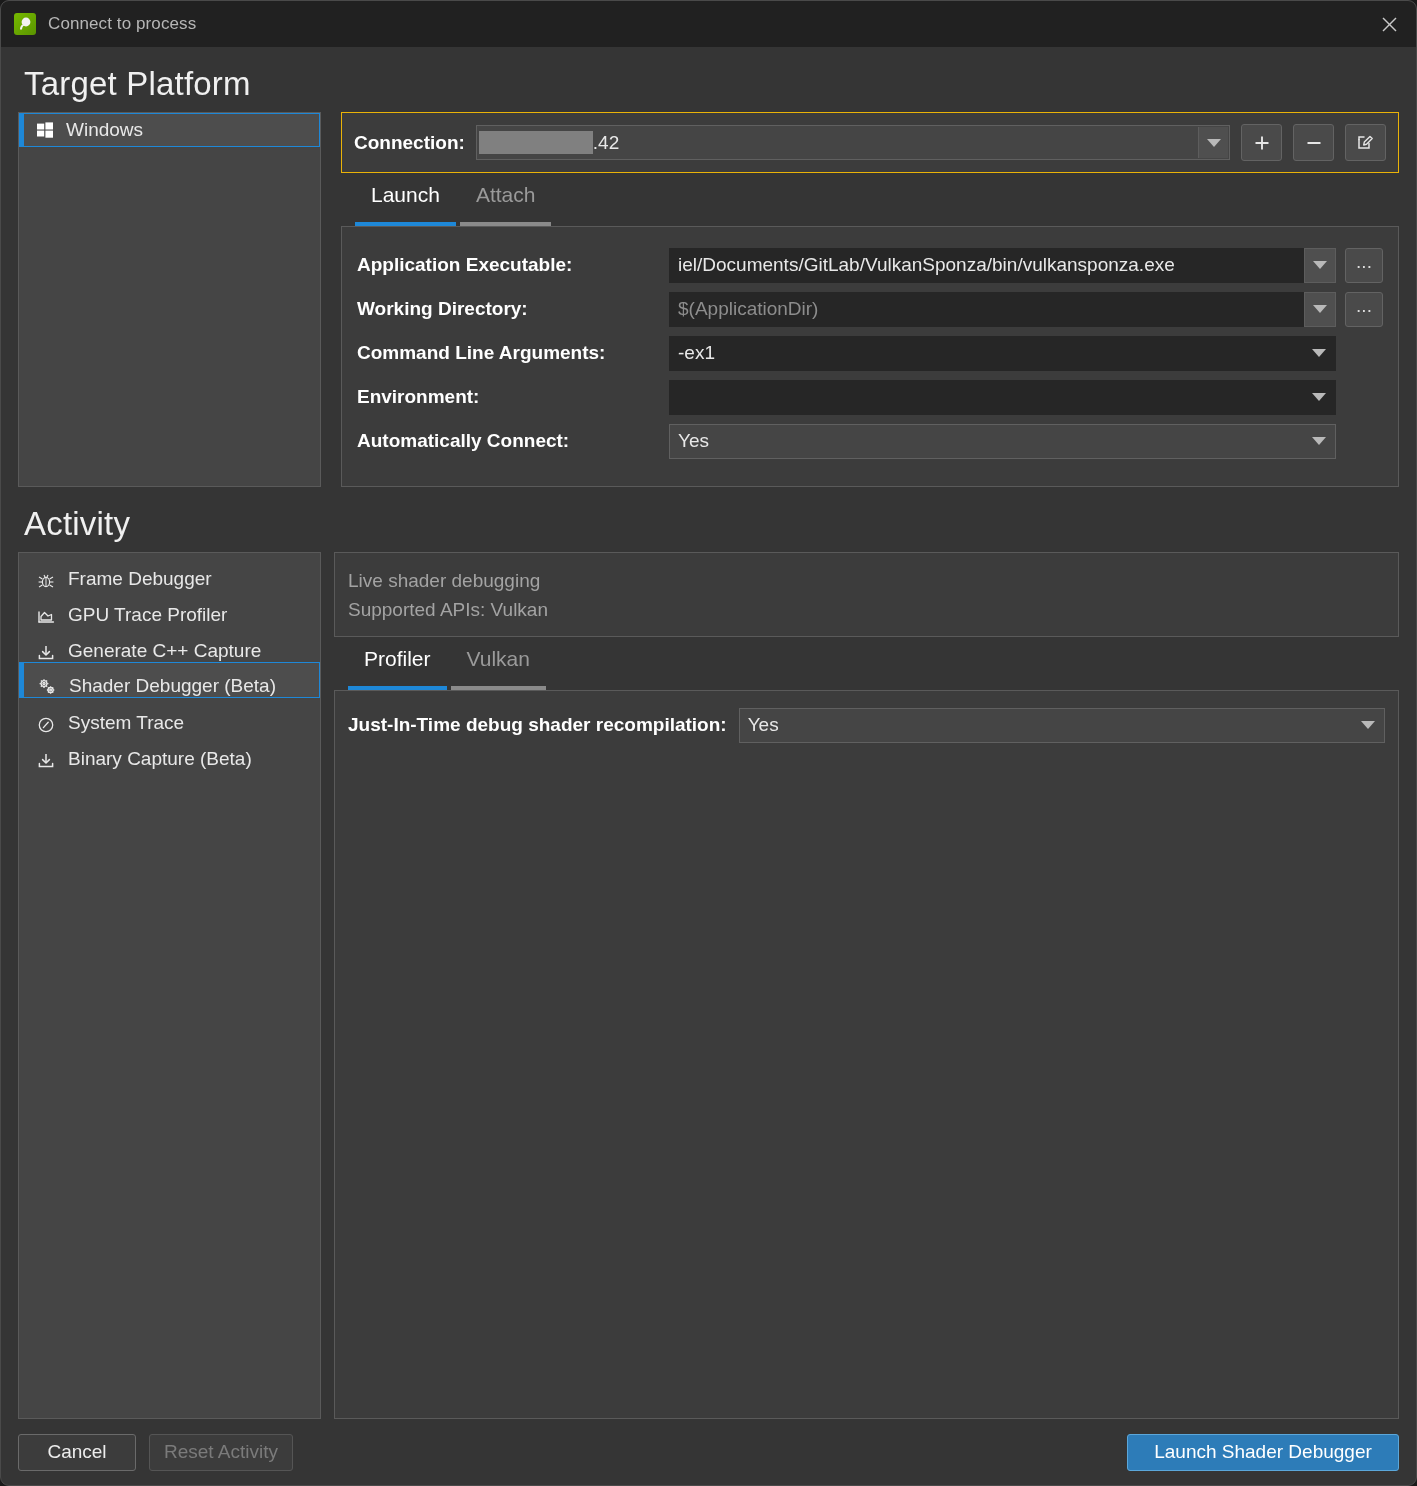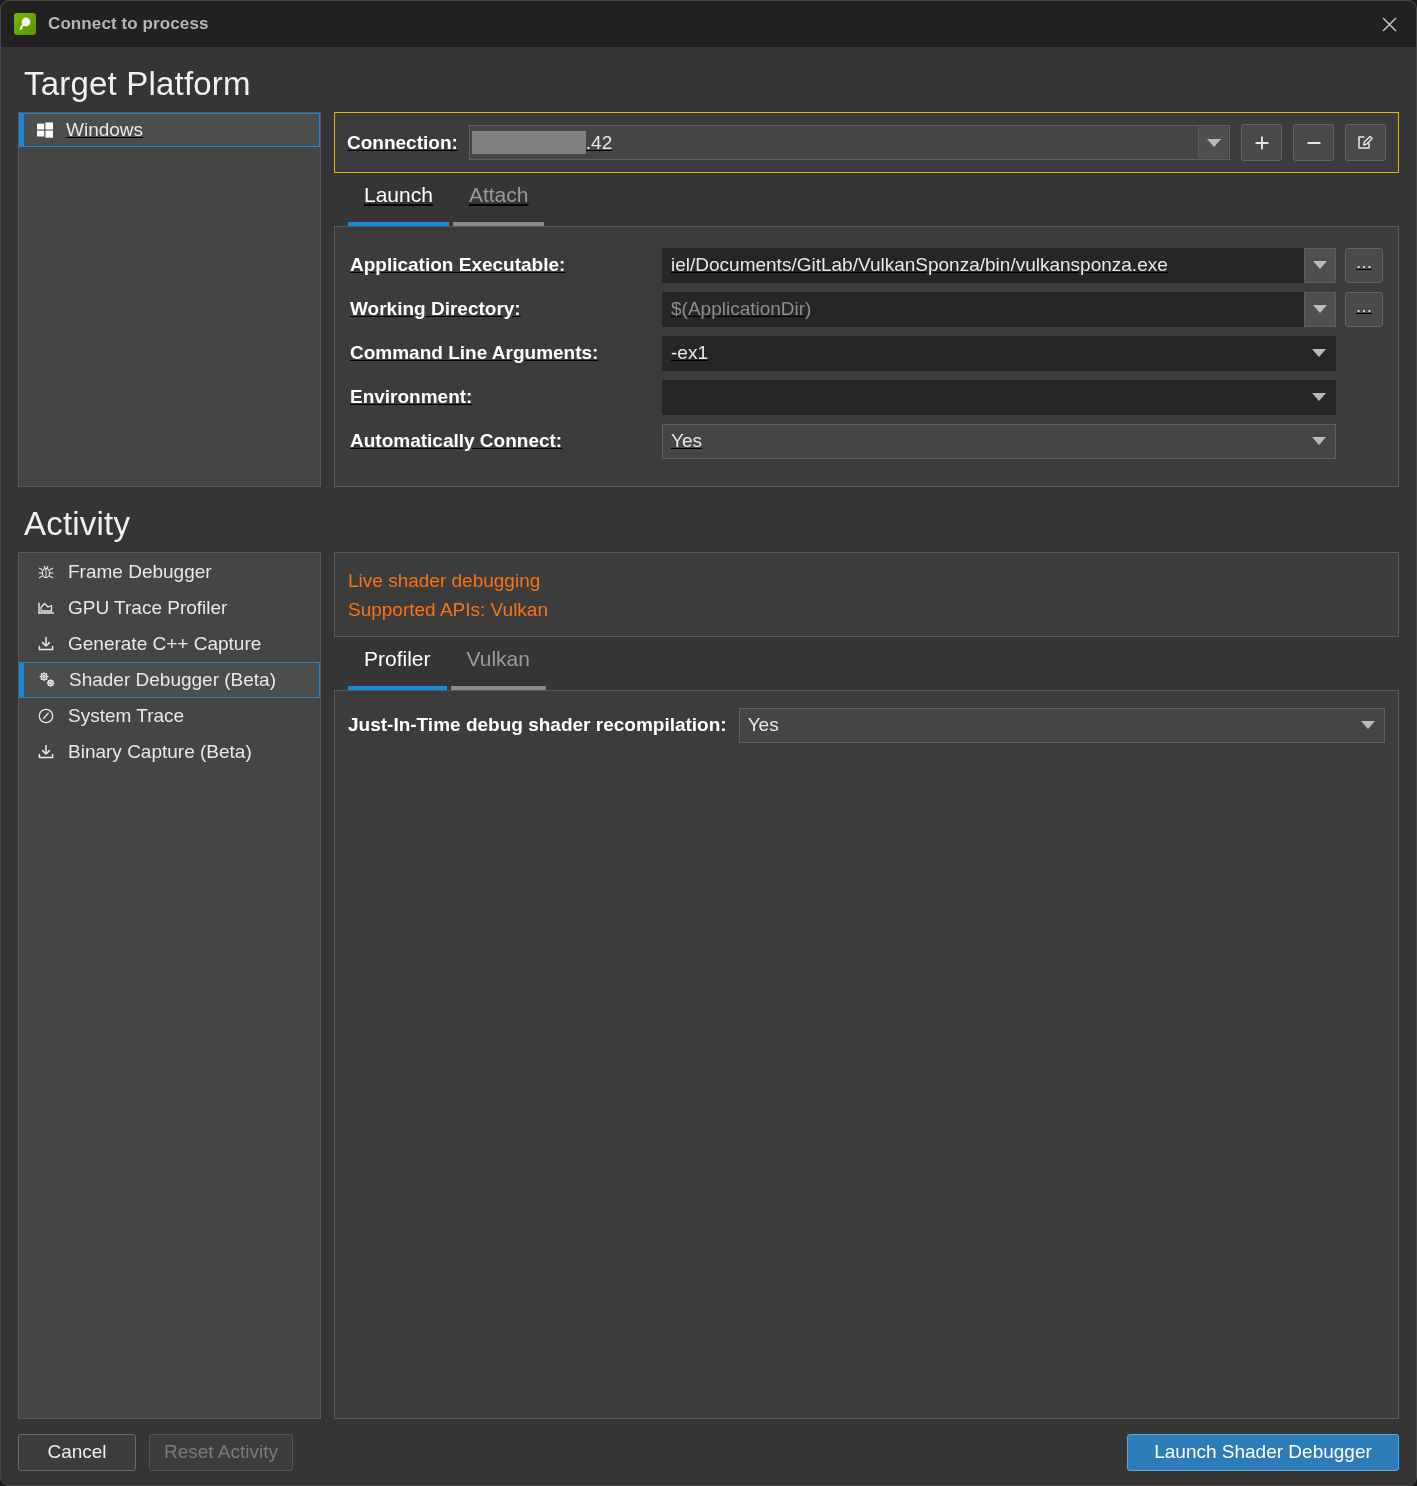--- a/index.html
+++ b/index.html
@@ -19,21 +19,20 @@
     display: flex; flex-direction: column;
   }
   
   .titlebar {
     height: 46px; flex: 0 0 46px;
     background: #212121;
     display: flex; align-items: center;
     padding: 0 0 0 13px;
     border-radius: 8px 8px 0 0;
     position: relative;
-    font-weight: bold;
   }
   .app-icon {
     width: 22px; height: 22px;
     border-radius: 3px;
     background: linear-gradient(135deg,#76b900 0%, #5a9400 100%);
     display: flex; align-items: center; justify-content: center;
     flex: 0 0 22px;
   }
   .app-icon svg { display:block; }
   .title-text {
@@ -53,21 +52,21 @@
     padding: 0 17px;
     display: flex; flex-direction: column;
     min-height: 0;
   }
   .section-title {
     font-size: 33px; color: #f0f0f0; font-weight: 400;
     padding: 18px 0 9px 6px;
     letter-spacing: .2px;
   }
   
-  .tp-row { display: flex; gap: 13px; height: 375px; flex: 0 0 375px; text-decoration: underline; }
+  .tp-row { display: flex; gap: 20px; height: 375px; flex: 0 0 375px; }
   .platform-list {
     width: 303px; flex: 0 0 303px;
     background: #454545;
     border: 1px solid #5a5a5a;
     overflow: hidden;
   }
   .plat-item {
     height: 34px; display: flex; align-items: center;
     padding-left: 16px; color: #e8e8e8; font-size: 19px;
     cursor: pointer;
@@ -167,37 +166,37 @@
   }
   .spacer38 { width: 38px; flex: 0 0 38px; margin-left: 9px; }
   
   .act-row { display: flex; gap: 13px; flex: 1 1 auto; min-height: 0; }
   .act-list {
     width: 303px; flex: 0 0 303px;
     background: #454545; border: 1px solid #5a5a5a;
     padding-top: 1px;
   }
   .act-item {
-    height: 36px; display: flex; align-items: center;
+    height: 36px; display: flex; align-items: flex-end;
     padding-left: 16px; color: #e8e8e8; font-size: 19px;
     cursor: pointer;
   }
   .act-item.selected {
     background: #4d4d4d;
     border: 1px solid #1e88d8;
     border-left: 5px solid #1e88d8;
     padding-left: 12px;
   }
   .act-item .ic { margin-right: 11px; display: flex; width: 22px; justify-content: center; }
   .act-right { flex: 1 1 auto; display: flex; flex-direction: column; min-height: 0; }
   .desc-panel {
     background: #3c3c3c; border: 1px solid #5a5a5a;
     padding: 13px 13px; height: 85px; flex: 0 0 85px;
   }
-  .desc-line { color: #f97316; font-size: 19px; line-height: 1.55; }
+  .desc-line { color: #a3a3a3; font-size: 19px; line-height: 1.55; }
   .opt-panel {
     flex: 1 1 auto; background: #3c3c3c; border: 1px solid #5a5a5a;
     padding: 14px 13px; min-height: 0;
   }
   .opt-row { display: flex; align-items: center; height: 40px; }
   .opt-label { color: #fff; font-size: 19px; font-weight: bold; white-space: nowrap; margin-right: 12px; }
   
   .footer {
     height: 66px; flex: 0 0 66px;
     display: flex; align-items: center;

